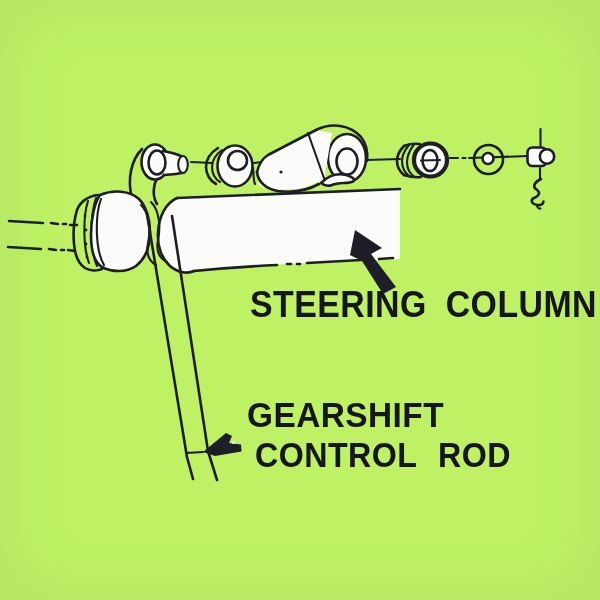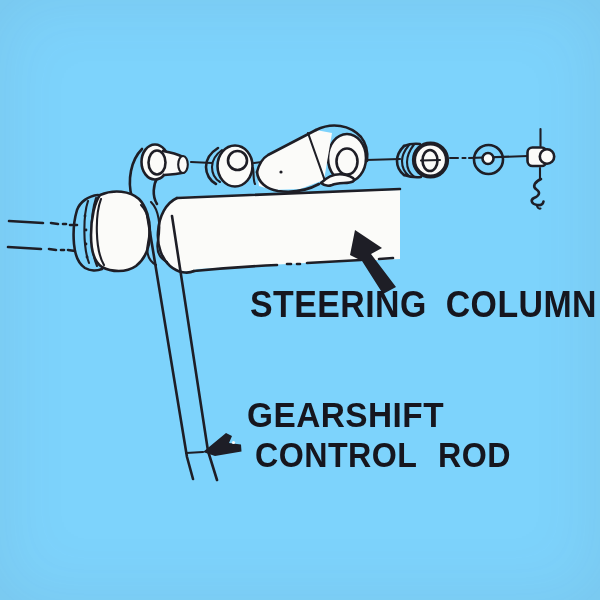--- a/index.html
+++ b/index.html
@@ -1,19 +1,19 @@
 <!DOCTYPE html>
 <html><head>
 <meta charset="utf-8">
 <style>
   html,body{margin:0;padding:0;background:#ffffff;}
   .canvas{
     position:relative;
     width:600px;height:600px;
-    background:#7dd3fc;
+    background:#bef264;
     box-shadow: inset 0 0 70px rgba(90,90,100,0.10);
     overflow:hidden;
     font-family:"Liberation Sans", sans-serif;
   }
   svg{display:block;}
   .ln{fill:none;stroke:#1e1e26;stroke-width:2.6;stroke-linecap:round;stroke-linejoin:round;}
   .thin{stroke-width:2.1;}
   .bold{stroke-width:4.2;}
   .fillbg{fill:#fbfbf9;}
   .solid{fill:#1e1e26;stroke:none;}

